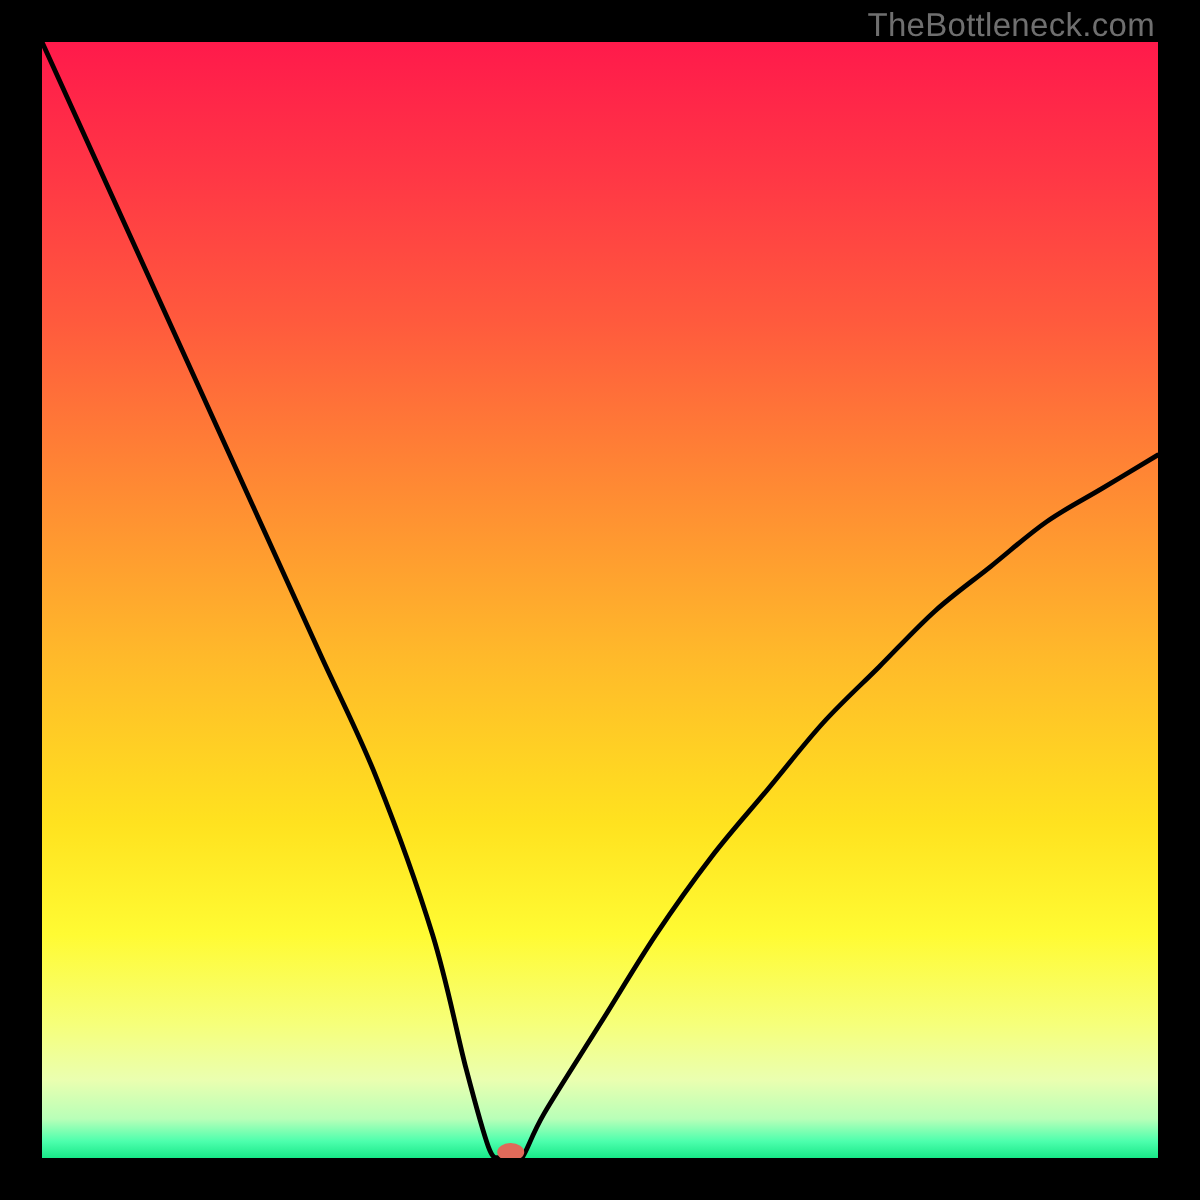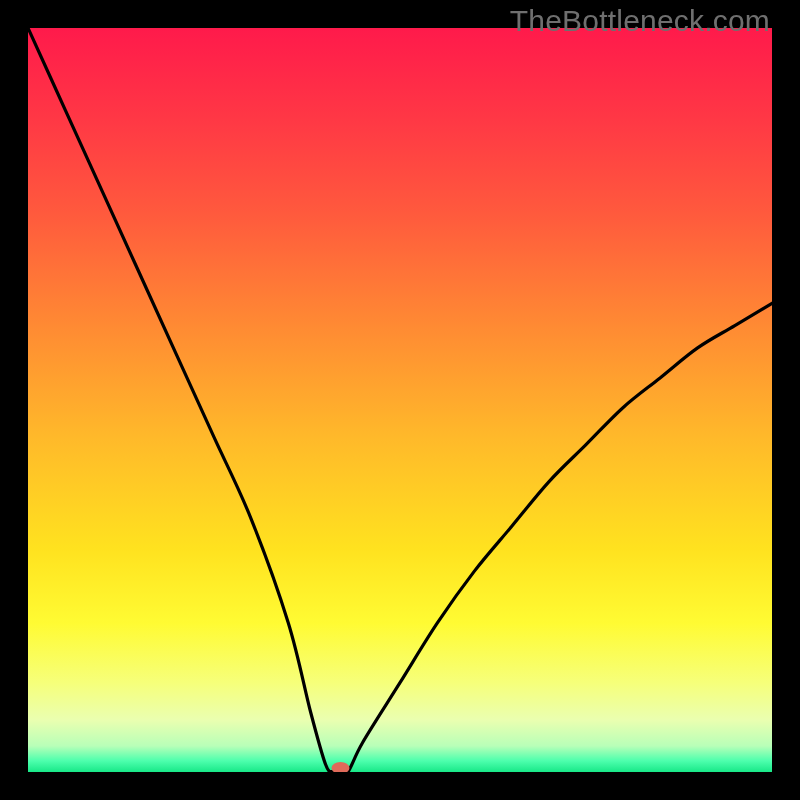--- a/index.html
+++ b/index.html
@@ -24,21 +24,21 @@
     left: 0;
     top: 0;
     width: 744px;
     height: 744px;
   }
   .watermark {
     position: absolute;
     top: 4px;
     right: 30px;
     color: #6f6f6f;
-    font-size: 30px;
+    font-size: 22px;
     font-weight: 500;
     letter-spacing: 0.2px;
     font-family: Arial, Helvetica, sans-serif;
   }
 </style>
 </head>
 <body>
 
 <div class="frame">
   <svg class="plot-area" viewBox="0 0 744 744" preserveAspectRatio="none">

